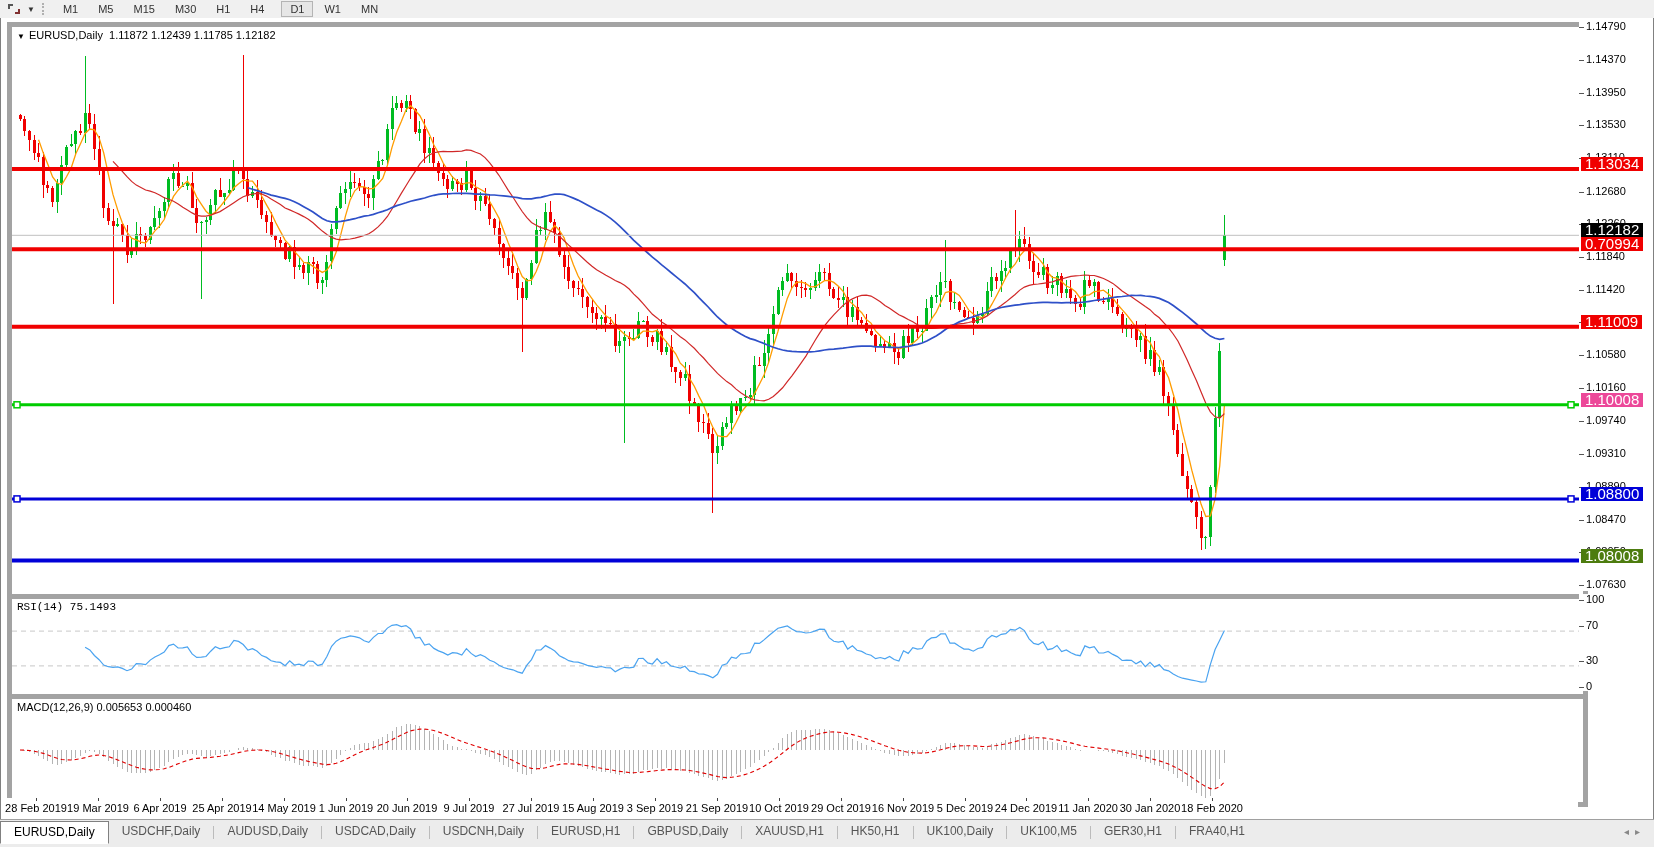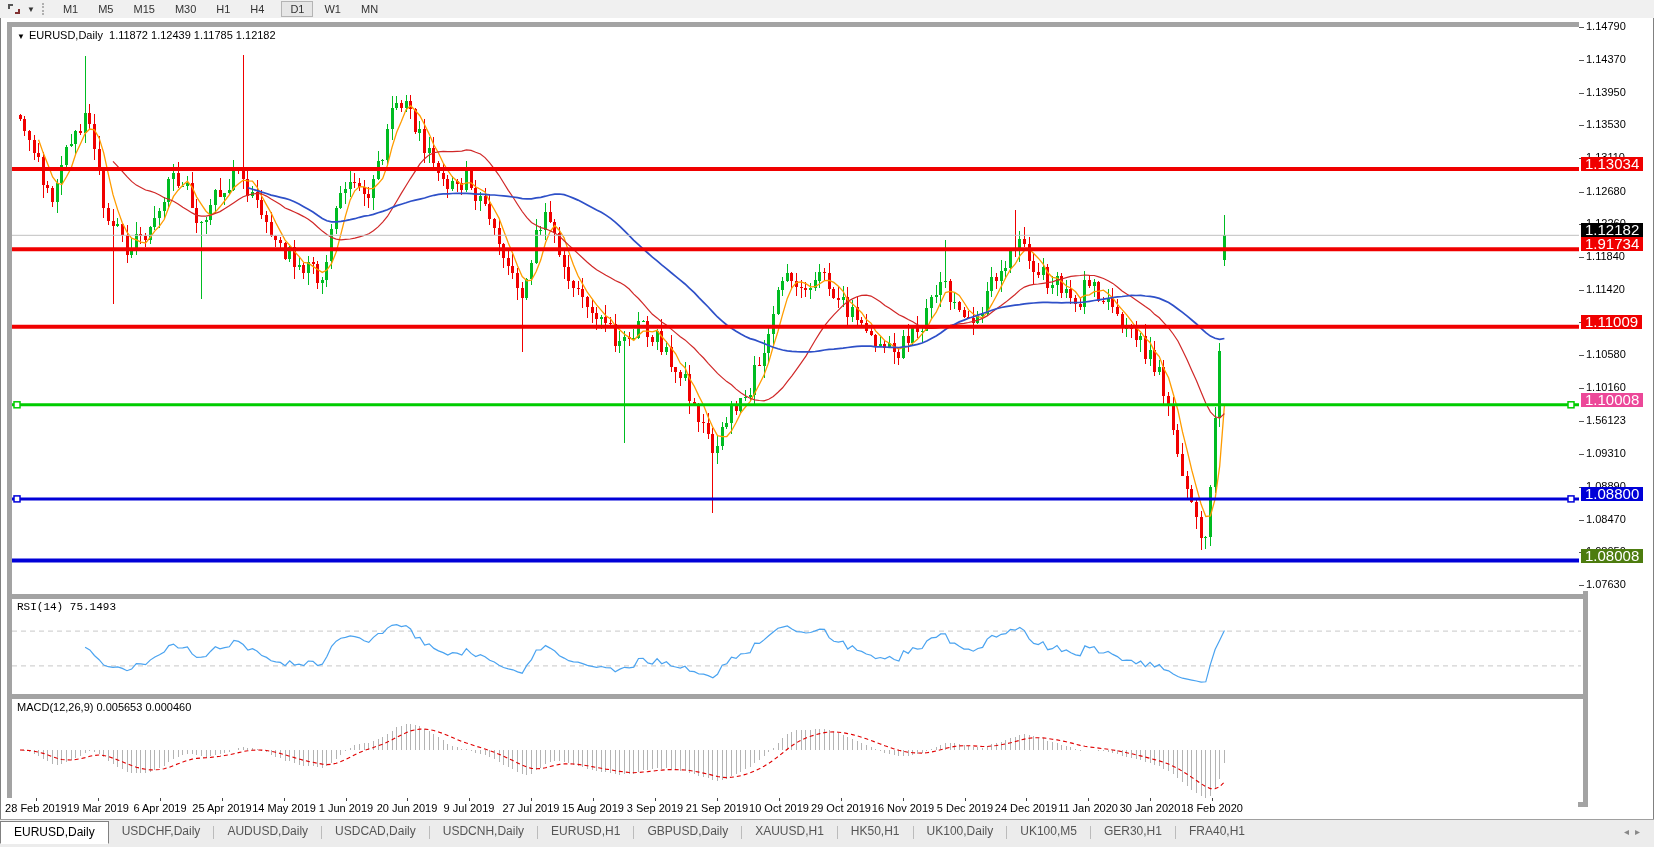--- a/index.html
+++ b/index.html
@@ -625,48 +625,58 @@
      <div class="axis-label" style="top:228px">1.11840</div>
         <div class="axis-tick" style="top:268px"></div>
      <div class="axis-label" style="top:261px">1.11420</div>
         <div class="axis-tick" style="top:300px"></div>
      <div class="axis-label" style="top:293px">1.11000</div>
         <div class="axis-tick" style="top:333px"></div>
      <div class="axis-label" style="top:326px">1.10580</div>
         <div class="axis-tick" style="top:366px"></div>
      <div class="axis-label" style="top:359px">1.10160</div>
         <div class="axis-tick" style="top:399px"></div>
-     <div class="axis-label" style="top:392px">1.56123</div>
+     <div class="axis-label" style="top:392px">1.09740</div>
         <div class="axis-tick" style="top:432px"></div>
      <div class="axis-label" style="top:425px">1.09310</div>
         <div class="axis-tick" style="top:465px"></div>
      <div class="axis-label" style="top:458px">1.08890</div>
         <div class="axis-tick" style="top:498px"></div>
      <div class="axis-label" style="top:491px">1.08470</div>
         <div class="axis-tick" style="top:530px"></div>
      <div class="axis-label" style="top:523px">1.08050</div>
         <div class="axis-tick" style="top:563px"></div>
      <div class="axis-label" style="top:556px">1.07630</div>
         <div class="price-badge" style="top:135px;background:#f00000">1.13034</div>
         <div class="price-badge" style="top:201px;background:#000000">1.12182</div>
-        <div class="price-badge" style="top:215px;background:#f00000">1.91734</div>
+        <div class="price-badge" style="top:215px;background:#f00000">0.70994</div>
         <div class="price-badge" style="top:293px;background:#f00000">1.11009</div>
         <div class="price-badge" style="top:371px;background:#ec4899">1.10008</div>
         <div class="price-badge" style="top:465px;background:#0000d8">1.08800</div>
         <div class="price-badge" style="top:527px;background:#4d7c0f">1.08008</div>
       </div>
 
     <div class="panel" id="rsi-panel">
       <svg id="rsi-svg" width="1569" height="95">
           <line x1="0" y1="32.1" x2="1569" y2="32.1" stroke="#c8c8c8" stroke-width="1" stroke-dasharray="5 4"></line>
           <line x1="0" y1="66.9" x2="1569" y2="66.9" stroke="#c8c8c8" stroke-width="1" stroke-dasharray="5 4"></line>
           <polyline points="73.1,48.2 77.8,50.9 82.4,56.5 87.1,60.7 91.7,66.1 96.4,67.7 101.0,68.4 105.7,67.9 110.3,69.4 115.0,71.7 119.6,70.1 124.3,64.7 128.9,64.9 133.6,65.6 138.2,61.1 142.9,58.0 147.5,55.8 152.2,53.1 156.8,46.6 161.5,45.1 166.1,49.0 170.8,48.9 175.4,48.0 180.1,54.9 184.7,58.4 189.4,58.2 194.0,57.5 198.7,52.2 203.3,47.8 208.0,49.8 212.6,48.7 217.3,47.8 221.9,41.5 226.6,42.4 231.2,45.5 235.9,51.1 240.5,49.6 245.2,52.2 249.8,56.6 254.5,58.4 259.1,61.8 263.8,62.8 268.4,63.4 273.1,66.7 277.7,61.8 282.4,66.0 287.0,65.1 291.7,66.6 296.3,62.0 301.0,62.4 305.6,66.5 310.3,65.2 314.9,57.5 319.6,47.3 324.2,42.2 328.9,39.2 333.5,38.3 338.2,36.9 342.8,37.6 347.5,38.8 352.1,41.8 356.8,43.3 361.4,38.4 366.1,34.5 370.7,34.3 375.4,29.1 380.0,26.3 384.7,25.6 389.3,27.6 394.0,26.6 398.6,30.0 403.3,39.2 407.9,38.5 412.6,46.1 417.2,44.8 421.9,49.4 426.5,51.9 431.2,53.6 435.8,56.1 440.5,53.6 445.1,54.2 449.8,56.0 454.4,49.6 459.1,54.4 463.7,57.6 468.4,55.7 473.0,57.7 477.7,61.2 482.3,63.0 487.0,66.2 491.6,68.5 496.3,69.8 500.9,70.8 505.6,72.9 510.2,74.2 514.9,66.2 519.5,60.6 524.2,51.0 528.8,51.0 533.5,46.6 538.1,49.1 542.8,52.0 547.4,56.7 552.1,59.1 556.7,61.7 561.4,62.9 566.0,63.1 570.7,64.6 575.3,66.4 580.0,67.4 584.6,68.4 589.3,67.5 593.9,68.7 598.6,68.8 603.2,72.7 607.9,70.1 612.5,68.3 617.2,68.8 621.8,68.1 626.5,59.5 631.1,59.3 635.8,63.9 640.4,65.0 645.1,59.6 649.7,64.7 654.4,62.7 659.0,67.0 663.7,68.0 668.3,69.1 673.0,67.3 677.6,72.1 682.3,72.7 686.9,75.0 691.6,75.2 696.2,76.6 700.9,78.8 705.5,75.3 710.2,66.3 714.8,64.7 719.5,58.2 724.1,59.4 728.8,54.8 733.4,54.5 738.1,53.7 742.7,44.1 747.4,44.4 752.0,40.9 756.7,36.7 761.3,33.0 766.0,29.2 770.6,28.1 775.3,26.9 779.9,30.1 784.6,32.6 789.2,32.9 793.9,34.0 798.5,33.5 803.2,31.9 807.8,30.2 812.5,30.4 817.1,38.6 821.8,42.3 826.4,43.2 831.1,42.2 835.7,50.1 840.4,46.8 845.0,51.3 849.7,52.4 854.3,55.0 859.0,56.2 863.6,59.7 868.3,58.5 872.9,59.8 877.6,57.5 882.2,60.5 886.9,62.0 891.5,51.8 896.2,54.4 900.8,48.7 905.5,50.1 910.1,49.5 914.8,41.9 919.4,38.9 924.1,38.4 928.7,34.9 933.4,34.8 938.0,44.2 942.7,44.2 947.3,47.3 952.0,50.1 956.6,50.2 961.3,52.2 965.9,49.5 970.6,48.4 975.2,40.1 979.9,36.5 984.5,38.0 989.2,35.3 993.8,34.7 998.5,30.5 1003.1,31.2 1007.8,28.5 1012.4,31.6 1017.1,39.8 1021.7,44.4 1026.3,45.6 1031.0,42.8 1035.7,50.7 1040.3,49.7 1045.0,46.5 1049.6,52.6 1054.3,50.9 1058.9,53.8 1063.6,55.8 1068.2,56.7 1072.9,46.9 1077.5,48.9 1082.2,47.6 1086.8,53.9 1091.5,54.0 1096.1,52.4 1100.8,55.4 1105.4,57.6 1110.1,61.5 1114.7,61.2 1119.4,61.3 1124.0,64.7 1128.7,62.1 1133.3,67.7 1138.0,63.3 1142.6,68.0 1147.3,65.6 1151.9,70.6 1156.6,71.8 1161.2,75.1 1165.9,77.5 1170.5,79.2 1175.2,80.2 1179.8,81.1 1184.5,82.0 1189.1,83.2 1193.8,82.8 1198.4,65.3 1203.1,50.5 1207.7,41.3 1212.4,31.4 " fill="none" stroke="#4aa3f0" stroke-width="1.2"></polyline>
         </svg>
       <div class="panel-label">RSI(14) 75.1493</div>
     </div>
+    <div class="axis-col" id="rsi-axis">
+        <div class="axis-tick" style="top:6px"></div>
+     <div class="axis-label" style="top:-1px">100</div>
+        <div class="axis-tick" style="top:32px"></div>
+     <div class="axis-label" style="top:25px">70</div>
+        <div class="axis-tick" style="top:67px"></div>
+     <div class="axis-label" style="top:60px">30</div>
+        <div class="axis-tick" style="top:93px"></div>
+     <div class="axis-label" style="top:86px">0</div>
+      </div>
 
     <div class="panel" id="macd-panel">
       <svg id="macd-svg" width="1569" height="101">
           <g shape-rendering="crispEdges">
             <line x1="8.0" y1="51" x2="8.0" y2="51.0" stroke="#b4b4b4" stroke-width="1"></line>
             <line x1="12.7" y1="51" x2="12.7" y2="51.8" stroke="#b4b4b4" stroke-width="1"></line>
             <line x1="17.3" y1="51" x2="17.3" y2="53.1" stroke="#b4b4b4" stroke-width="1"></line>
             <line x1="22.0" y1="51" x2="22.0" y2="54.9" stroke="#b4b4b4" stroke-width="1"></line>
             <line x1="26.6" y1="51" x2="26.6" y2="56.5" stroke="#b4b4b4" stroke-width="1"></line>
             <line x1="31.3" y1="51" x2="31.3" y2="59.6" stroke="#b4b4b4" stroke-width="1"></line>

